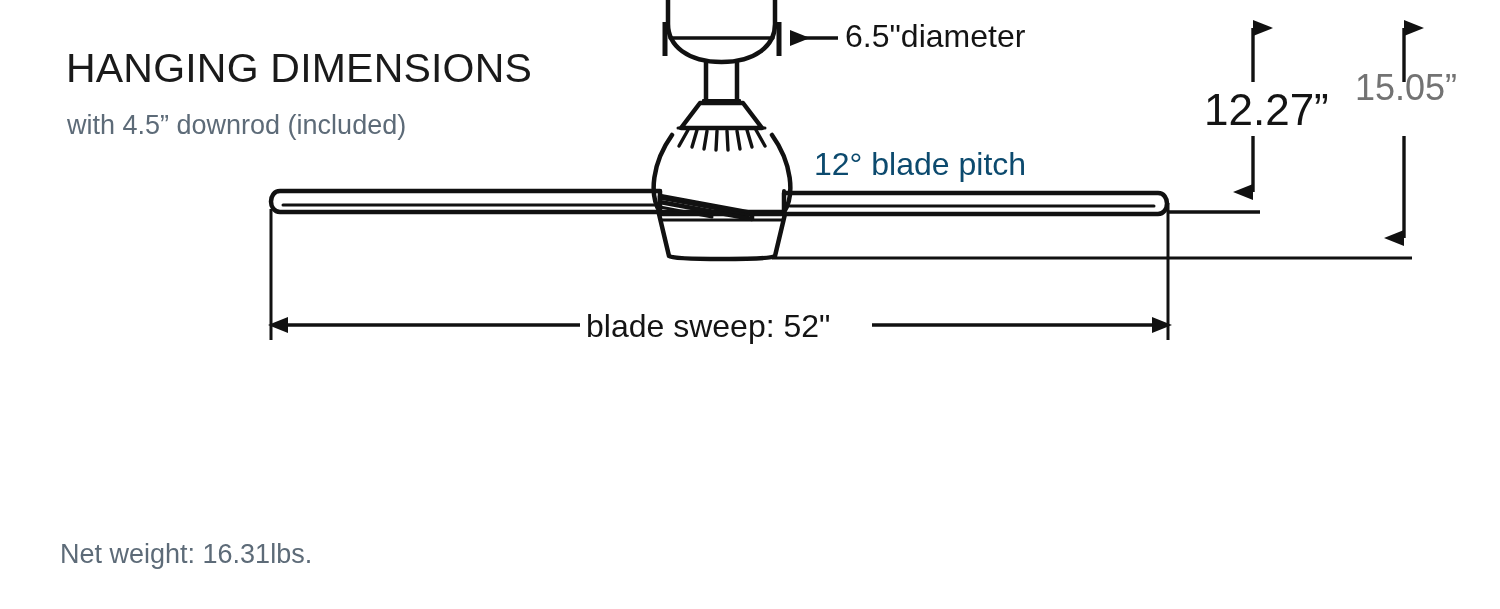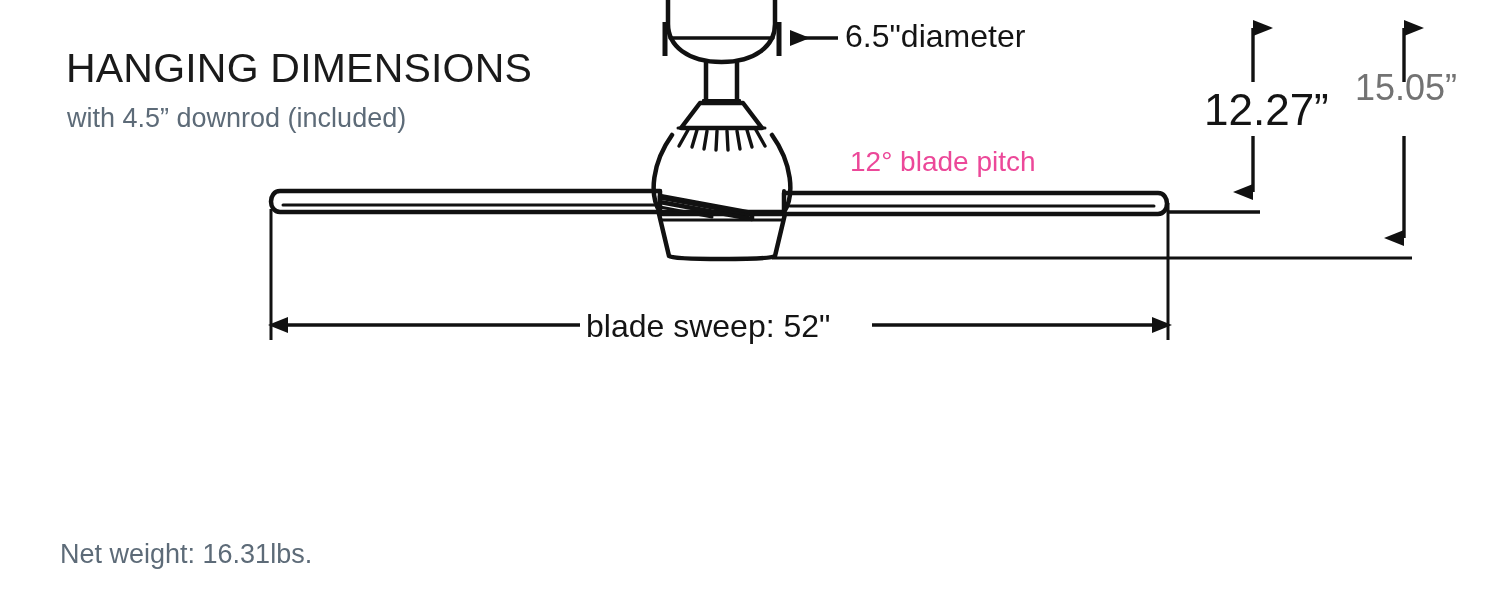--- a/index.html
+++ b/index.html
@@ -33,43 +33,43 @@
   #title-heading {
     left: 66px;
     top: 48px;
     font-size: 41px;
     letter-spacing: 0.2px;
     color: #1a1a1a;
     font-weight: 400;
   }
   #subtitle-text {
     left: 67px;
-    top: 105px;
+    top: 112px;
     font-size: 27px;
     color: #5d6b78;
     font-weight: 400;
   }
   #net-weight-text {
     left: 60px;
     top: 541px;
     font-size: 27px;
     color: #5d6b78;
     font-weight: 400;
   }
   #canopy-diameter-label {
     left: 845px;
     top: 20px;
     font-size: 32px;
     color: #141414;
   }
   #blade-pitch-label {
-    left: 850px;
+    left: 814px;
     top: 148px;
-    font-size: 28px;
-    color: #ec4899;
+    font-size: 32px;
+    color: #0c4a6e;
   }
   #height-without-blades-label {
     left: 1204px;
     top: 88px;
     font-size: 44px;
     color: #141414;
   }
   #height-overall-label {
     left: 1355px;
     top: 70px;

